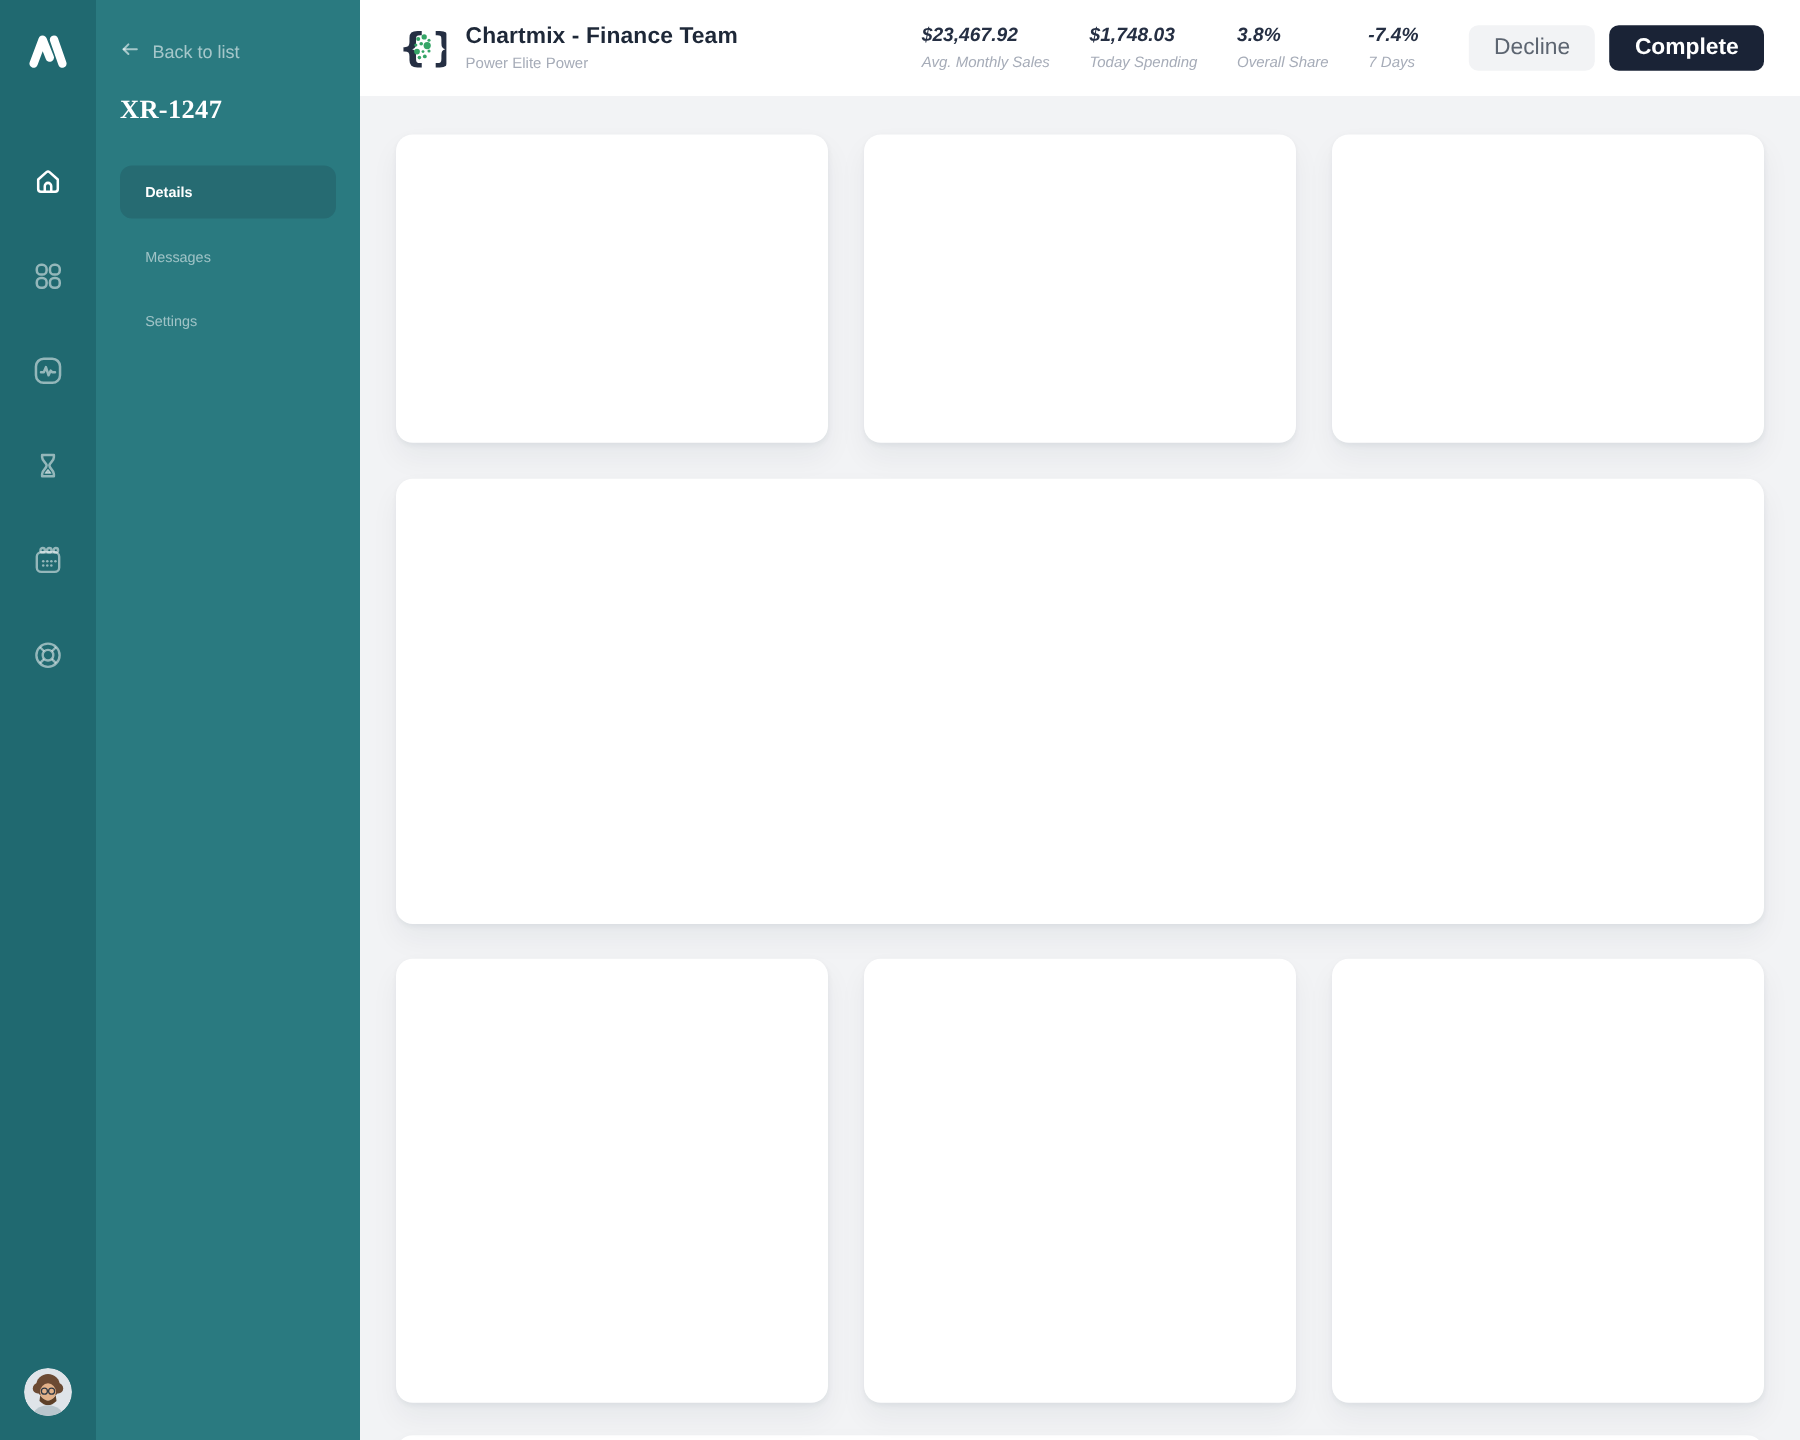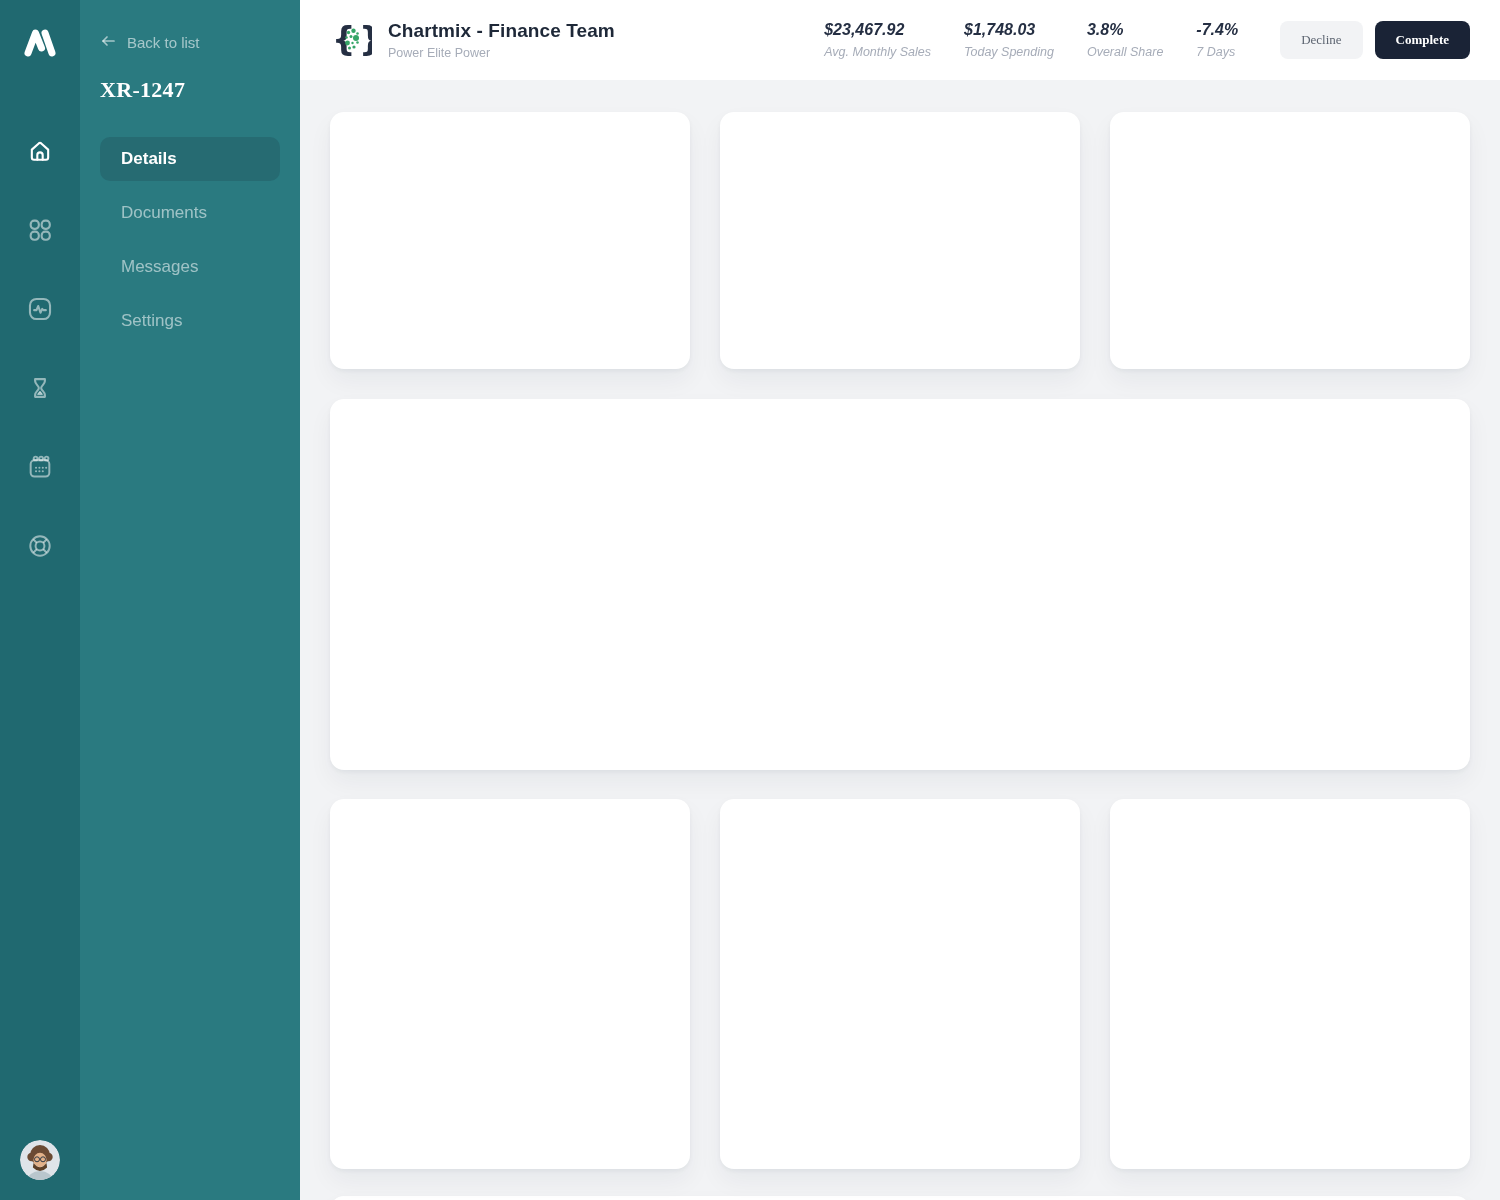--- a/index.html
+++ b/index.html
@@ -15,35 +15,35 @@
   .rail-item.active { color:#ffffff; }
   .rail-item svg { width:28px; height:28px; }
   .rail-avatar { position:absolute; bottom:20px; left:20px; width:40px; height:40px; border-radius:50%; overflow:hidden; cursor:pointer; }
 
   
   .sidebar { width:220px; background:#2a7a80; flex-shrink:0; padding:0 20px; }
   .back-link { margin-top:33px; display:flex; align-items:center; gap:11px; color:rgba(255,255,255,0.58); font-size:15px; cursor:pointer; }
   .back-link svg { width:16px; height:16px; }
   .case-id { margin-top:25px; color:#ffffff; font-size:22px; font-weight:700; letter-spacing:0.3px;font-family:Liberation Serif, serif; }
   .side-nav { margin-top:34px; display:flex; flex-direction:column; gap:10px; }
-  .side-item { height:44px; display:flex; align-items:center; padding:0 21px; border-radius:10px; font-size:17px; color:rgba(255,255,255,0.55); cursor:pointer; }
+  .side-item { height:44px; display:flex; align-items:center; padding:0 21px; border-radius:10px; font-size:12px; color:rgba(255,255,255,0.55); cursor:pointer; }
   .side-item.active { background:#266b72; color:#ffffff; font-weight:700; }
 
   
   .main { flex:1; display:flex; flex-direction:column; min-width:0; }
   .topbar { height:80px; background:#ffffff; display:flex; align-items:center; padding:0 30px 0 32px; flex-shrink:0; }
   .brand-icon { width:40px; height:40px; flex-shrink:0; }
   .titles { margin-left:16px; }
   .page-title { font-size:19px; font-weight:700; color:#1e2838; letter-spacing:0.1px; }
   .page-subtitle { margin-top:4px; font-size:12.5px; color:#a6acb8; }
   .stats { margin-left:auto; display:flex; gap:33px;font-style:italic; }
   .stat-value { font-size:16px; font-weight:700; color:#252f43; }
   .stat-label { margin-top:6px; font-size:12.5px; color:#a6acb8; white-space:nowrap; }
   .actions { display:flex; gap:12px; margin-left:42px; }
-  .btn { height:38px; border:none; border-radius:8px; padding:0 21px; font-size:13px; font-family:Liberation Serif, serif; cursor:pointer; }
+  .btn { height:38px; border:none; border-radius:8px; padding:0 21px; font-size:19px; font-family:Liberation Sans, sans-serif; cursor:pointer; }
   .btn-decline { background:#f2f3f5; color:#5d6571; }
   .btn-complete { background:#1a2336; color:#ffffff; font-weight:600; }
 
   
   .content { flex:1; background:#f2f3f5; padding:32px 30px 0 30px; overflow:hidden; }
   .card { background:#ffffff; border-radius:14px; box-shadow:0 2px 4px rgba(25,35,55,0.05), 0 12px 24px rgba(25,35,55,0.05); }
   .row { display:grid; grid-template-columns:repeat(3,1fr); gap:30px; }
   .row-top .card { height:257px; }
   .row-top { margin-bottom:30px; }
   .card-wide { height:371px; margin-bottom:29px; }
@@ -149,21 +149,20 @@
         <svg viewBox="0 0 16 16" fill="none" stroke="currentColor" stroke-width="1.7" stroke-linecap="round" stroke-linejoin="round">
           <line x1="14" y1="8" x2="3" y2="8"></line>
             <polyline points="7,4 3,8 7,12"></polyline>
         </svg>
       </span>
       <span>Back to list</span>
     </div>
     <h1 class="case-id">XR-1247</h1>
     <nav class="side-nav">
       <div class="side-item active">Details</div>
-      <div class="side-item">Documents</div>
       <div class="side-item">Messages</div>
       <div class="side-item">Settings</div>
     </nav>
   </aside>
 
   <div class="main">
     <header class="topbar">
       <div class="brand-icon">
         <svg viewBox="0 0 40 40">
           <text x="0" y="31" font-size="33" font-weight="700" font-family="DejaVu Sans" fill="#252f43">{</text>

